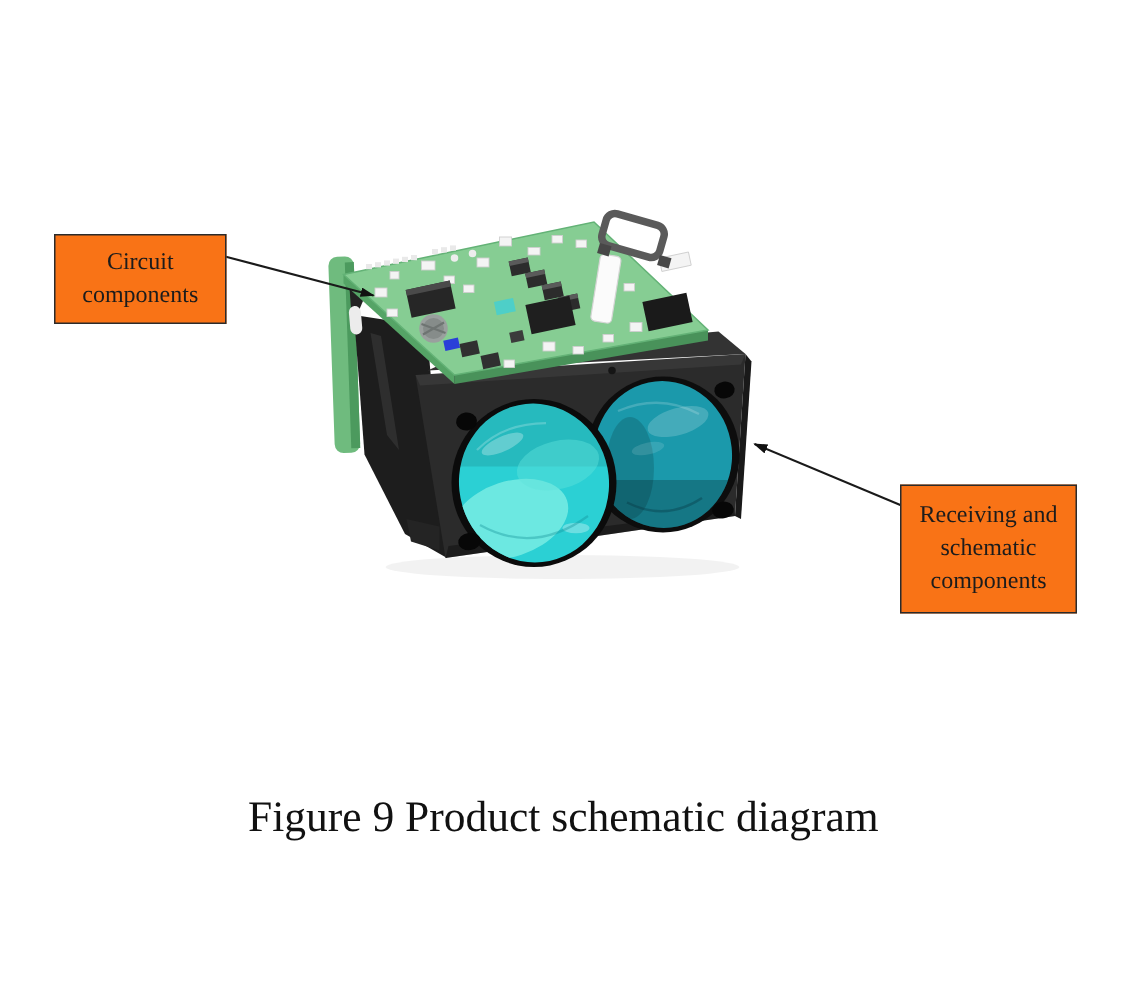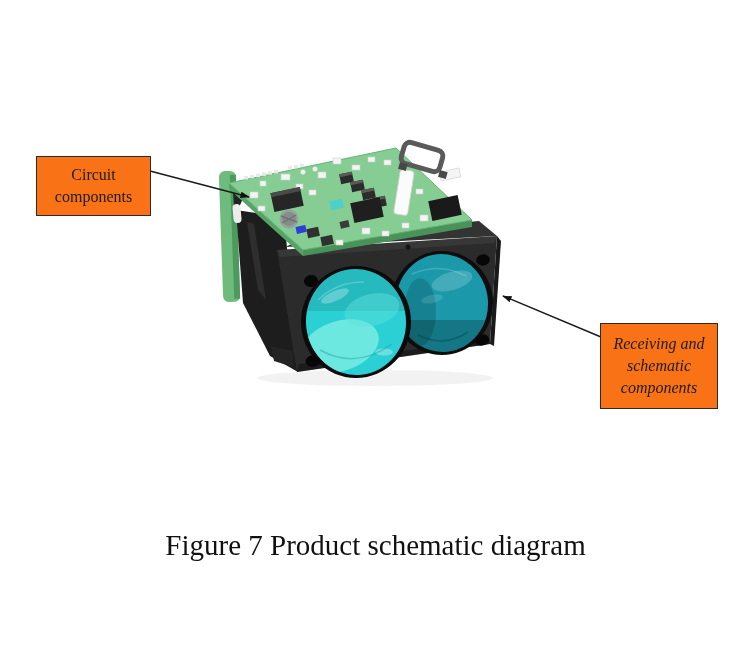--- a/index.html
+++ b/index.html
@@ -7,21 +7,21 @@
     position:relative;width:751px;height:663px;background:#ffffff;
     font-family:"Liberation Serif","DejaVu Serif",serif;overflow:hidden;
   }
   .figure-svg{position:absolute;left:0;top:0;width:751px;height:663px;}
   .callout-box{
     position:absolute;box-sizing:border-box;border:1.4px solid #2b2b2b;background:#f97316;
     display:flex;flex-direction:column;align-items:center;justify-content:center;
     font-size:16px;color:#1c1c1c;text-align:center;line-height:22px;
   }
   .callout-circuit{left:36px;top:156px;width:115px;height:60px;}
-  .callout-receiving{left:600px;top:323px;width:118px;height:86px;font-style:italic;}
+  .callout-receiving{left:600px;top:323px;width:118px;height:86px;}
   .caption{
     position:absolute;left:0;top:527px;width:751px;text-align:center;
     font-size:29px;color:#111;line-height:36px;
   }
 </style>
 </head>
 <body>
 
 <div class="page">
 
@@ -189,15 +189,15 @@
     <span>Circuit</span>
     <span>components</span>
   </div>
 
   <div class="callout-box callout-receiving">
     <span>Receiving and</span>
     <span>schematic</span>
     <span>components</span>
   </div>
 
-  <div class="caption">Figure 7 Product schematic diagram</div>
+  <div class="caption">Figure 9 Product schematic diagram</div>
 
 </div>
 
 </body></html>

